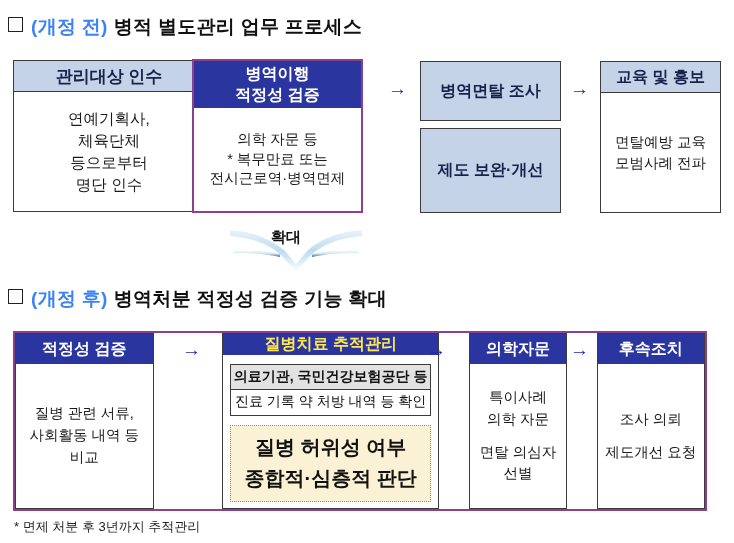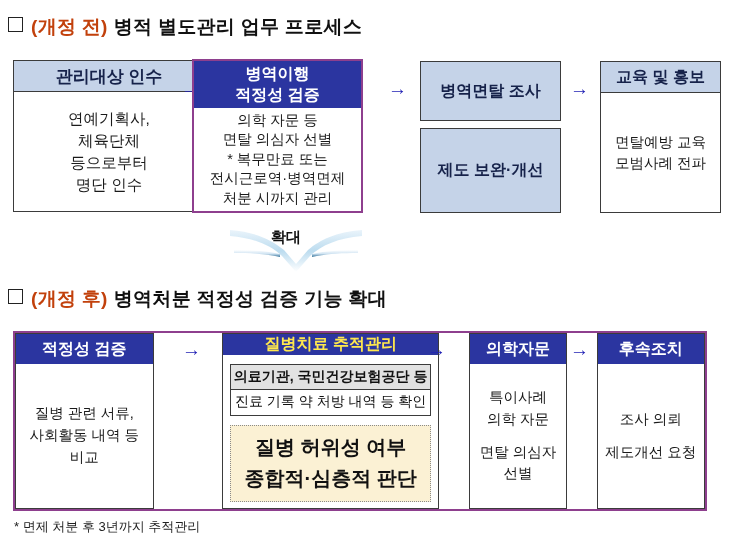--- a/index.html
+++ b/index.html
@@ -27,21 +27,21 @@
   }
   .section-heading .chk {
     display: inline-block;
     width: 13px;
     height: 13px;
     border: 1.6px solid #222;
     margin-right: 8px;
     vertical-align: 1px;
   }
   .section-heading .paren {
-    color: #c2410c;
+    color: #3b82f6;
     margin-right: 6px;
   }
   .section-heading .title {
     color: #111;
   }
   #heading-before { top: 14px; }
   #heading-after  { top: 286px; }
 
   
   .box {
@@ -288,24 +288,22 @@
 
 <div class="arrow" id="arrow-r1-1">→</div>
 
 <div class="box bd-purple" id="row1-box-2">
   <div class="box-header hdr-navy-white">
     <div class="nowrap">병역이행</div>
     <div class="nowrap">적정성 검증</div>
   </div>
   <div class="box-body">
     <div class="nowrap">의학 자문 등</div>
-    <div class="nowrap">면탈 의심자 선별</div>
     <div class="nowrap">* 복무만료 또는</div>
     <div class="nowrap">전시근로역·병역면제</div>
-    <div class="nowrap">처분 시까지 관리</div>
   </div>
 </div>
 
 <div class="arrow" id="arrow-r1-2">→</div>
 
 <div class="box bd-dark solid-lightblue" id="row1-box-3">
   <div class="box-header hdr-lightblue">병역면탈 조사</div>
 </div>
 
 <div class="box bd-dark solid-lightblue" id="row1-box-4">

